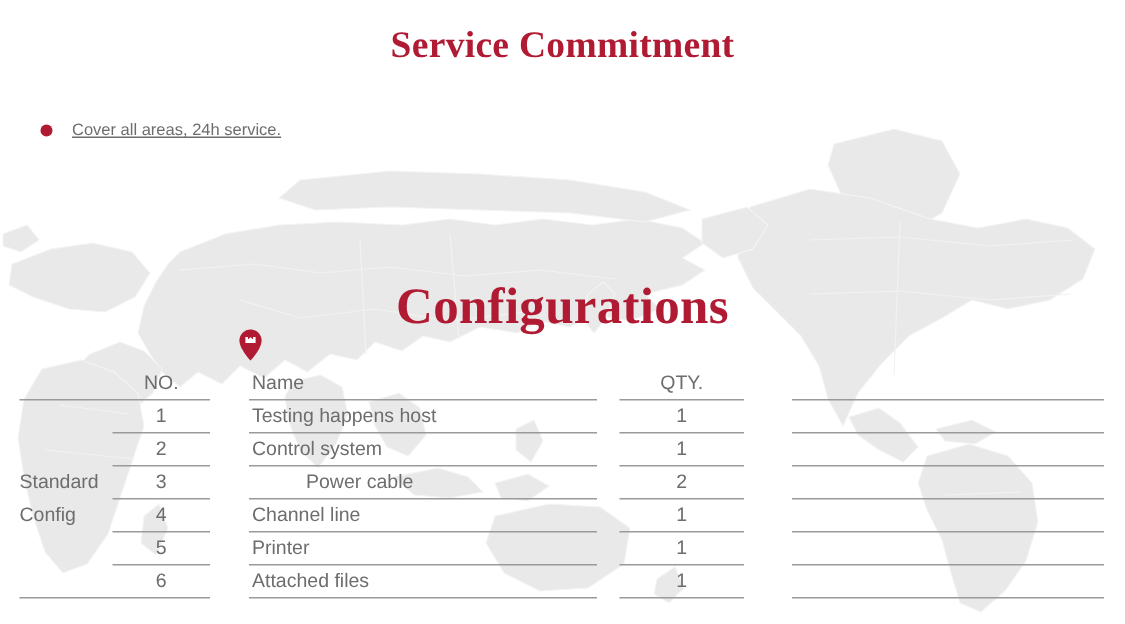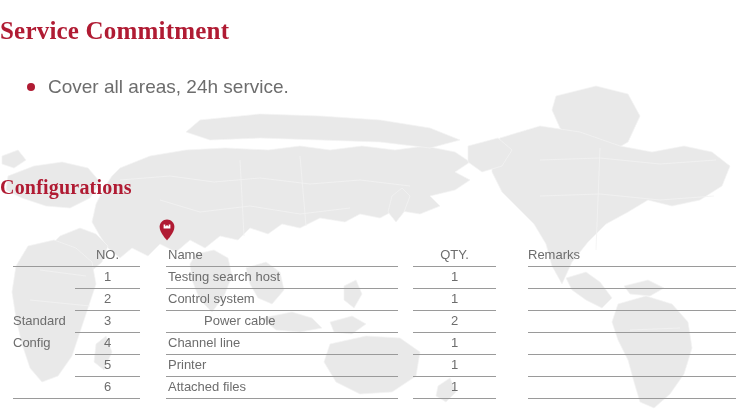--- a/index.html
+++ b/index.html
@@ -37,43 +37,45 @@
   
   #content {
     position: relative;
     z-index: 3;
     width: 750px; height: 416px;
   }
 
   .section-title {
     position: absolute;
     width: 750px;
+    text-align: center;
     font-family: "Liberation Serif", serif;
     font-weight: bold;
     color: #b01b33;
     letter-spacing: 0.2px;
   }
   #title-service { top: 16px; font-size: 25px; line-height: 30px; }
-  #title-config  { top: 172px; font-size: 20px; line-height: 30px; }
+  #title-config  { top: 190px; font-size: 34px; line-height: 30px; }
 
   
   #commitment-list {
     position: absolute;
     left: 26px;
     top: 70px;
     width: 700px;
   }
   .commit-item {
     position: relative;
     height: 34px;
     line-height: 34px;
     padding-left: 22px;
-    font-size: 19px;
+    font-size: 11px;
     color: #6d6d6d;
     white-space: nowrap;
+    text-decoration: underline;
   }
   .commit-bullet {
     position: absolute;
     left: 1px;
     top: 50%;
     margin-top: -4px;
     width: 8px; height: 8px;
     border-radius: 50%;
     background: #b01b33;
   }
@@ -205,33 +207,32 @@
       </div>
     </div>
 
     <div class="section-title" id="title-config">Configurations</div>
 
     <div id="config-table">
 
       <div class="cell ctr" style="left:75px; top:6px; width:65px;">NO.</div>
       <div class="cell lft" style="left:168px; top:6px; width:230px;">Name</div>
       <div class="cell ctr" style="left:413px; top:6px; width:83px;">QTY.</div>
-      <div class="cell lft" style="left:528px; top:6px; width:208px;">Remarks</div>
 
       <div class="cell lft" style="left:13px; top:72px; width:62px;">Standard</div>
       <div class="cell lft" style="left:13px; top:94px; width:62px;">Config</div>
 
       <div class="cell ctr" style="left:75px; top:28px; width:65px;">1</div>
       <div class="cell ctr" style="left:75px; top:50px; width:65px;">2</div>
       <div class="cell ctr" style="left:75px; top:72px; width:65px;">3</div>
       <div class="cell ctr" style="left:75px; top:94px; width:65px;">4</div>
       <div class="cell ctr" style="left:75px; top:116px; width:65px;">5</div>
       <div class="cell ctr" style="left:75px; top:138px; width:65px;">6</div>
 
-      <div class="cell lft" style="left:168px; top:28px; width:230px;">Testing search host</div>
+      <div class="cell lft" style="left:168px; top:28px; width:230px;">Testing happens host</div>
       <div class="cell lft" style="left:168px; top:50px; width:230px;">Control system</div>
       <div class="cell lft" style="left:168px; top:72px; width:230px;margin-left:36px;">Power cable</div>
       <div class="cell lft" style="left:168px; top:94px; width:230px;">Channel line</div>
       <div class="cell lft" style="left:168px; top:116px; width:230px;">Printer</div>
       <div class="cell lft" style="left:168px; top:138px; width:230px;">Attached files</div>
 
       <div class="cell ctr" style="left:413px; top:28px; width:83px;">1</div>
       <div class="cell ctr" style="left:413px; top:50px; width:83px;">1</div>
       <div class="cell ctr" style="left:413px; top:72px; width:83px;">2</div>
       <div class="cell ctr" style="left:413px; top:94px; width:83px;">1</div>

